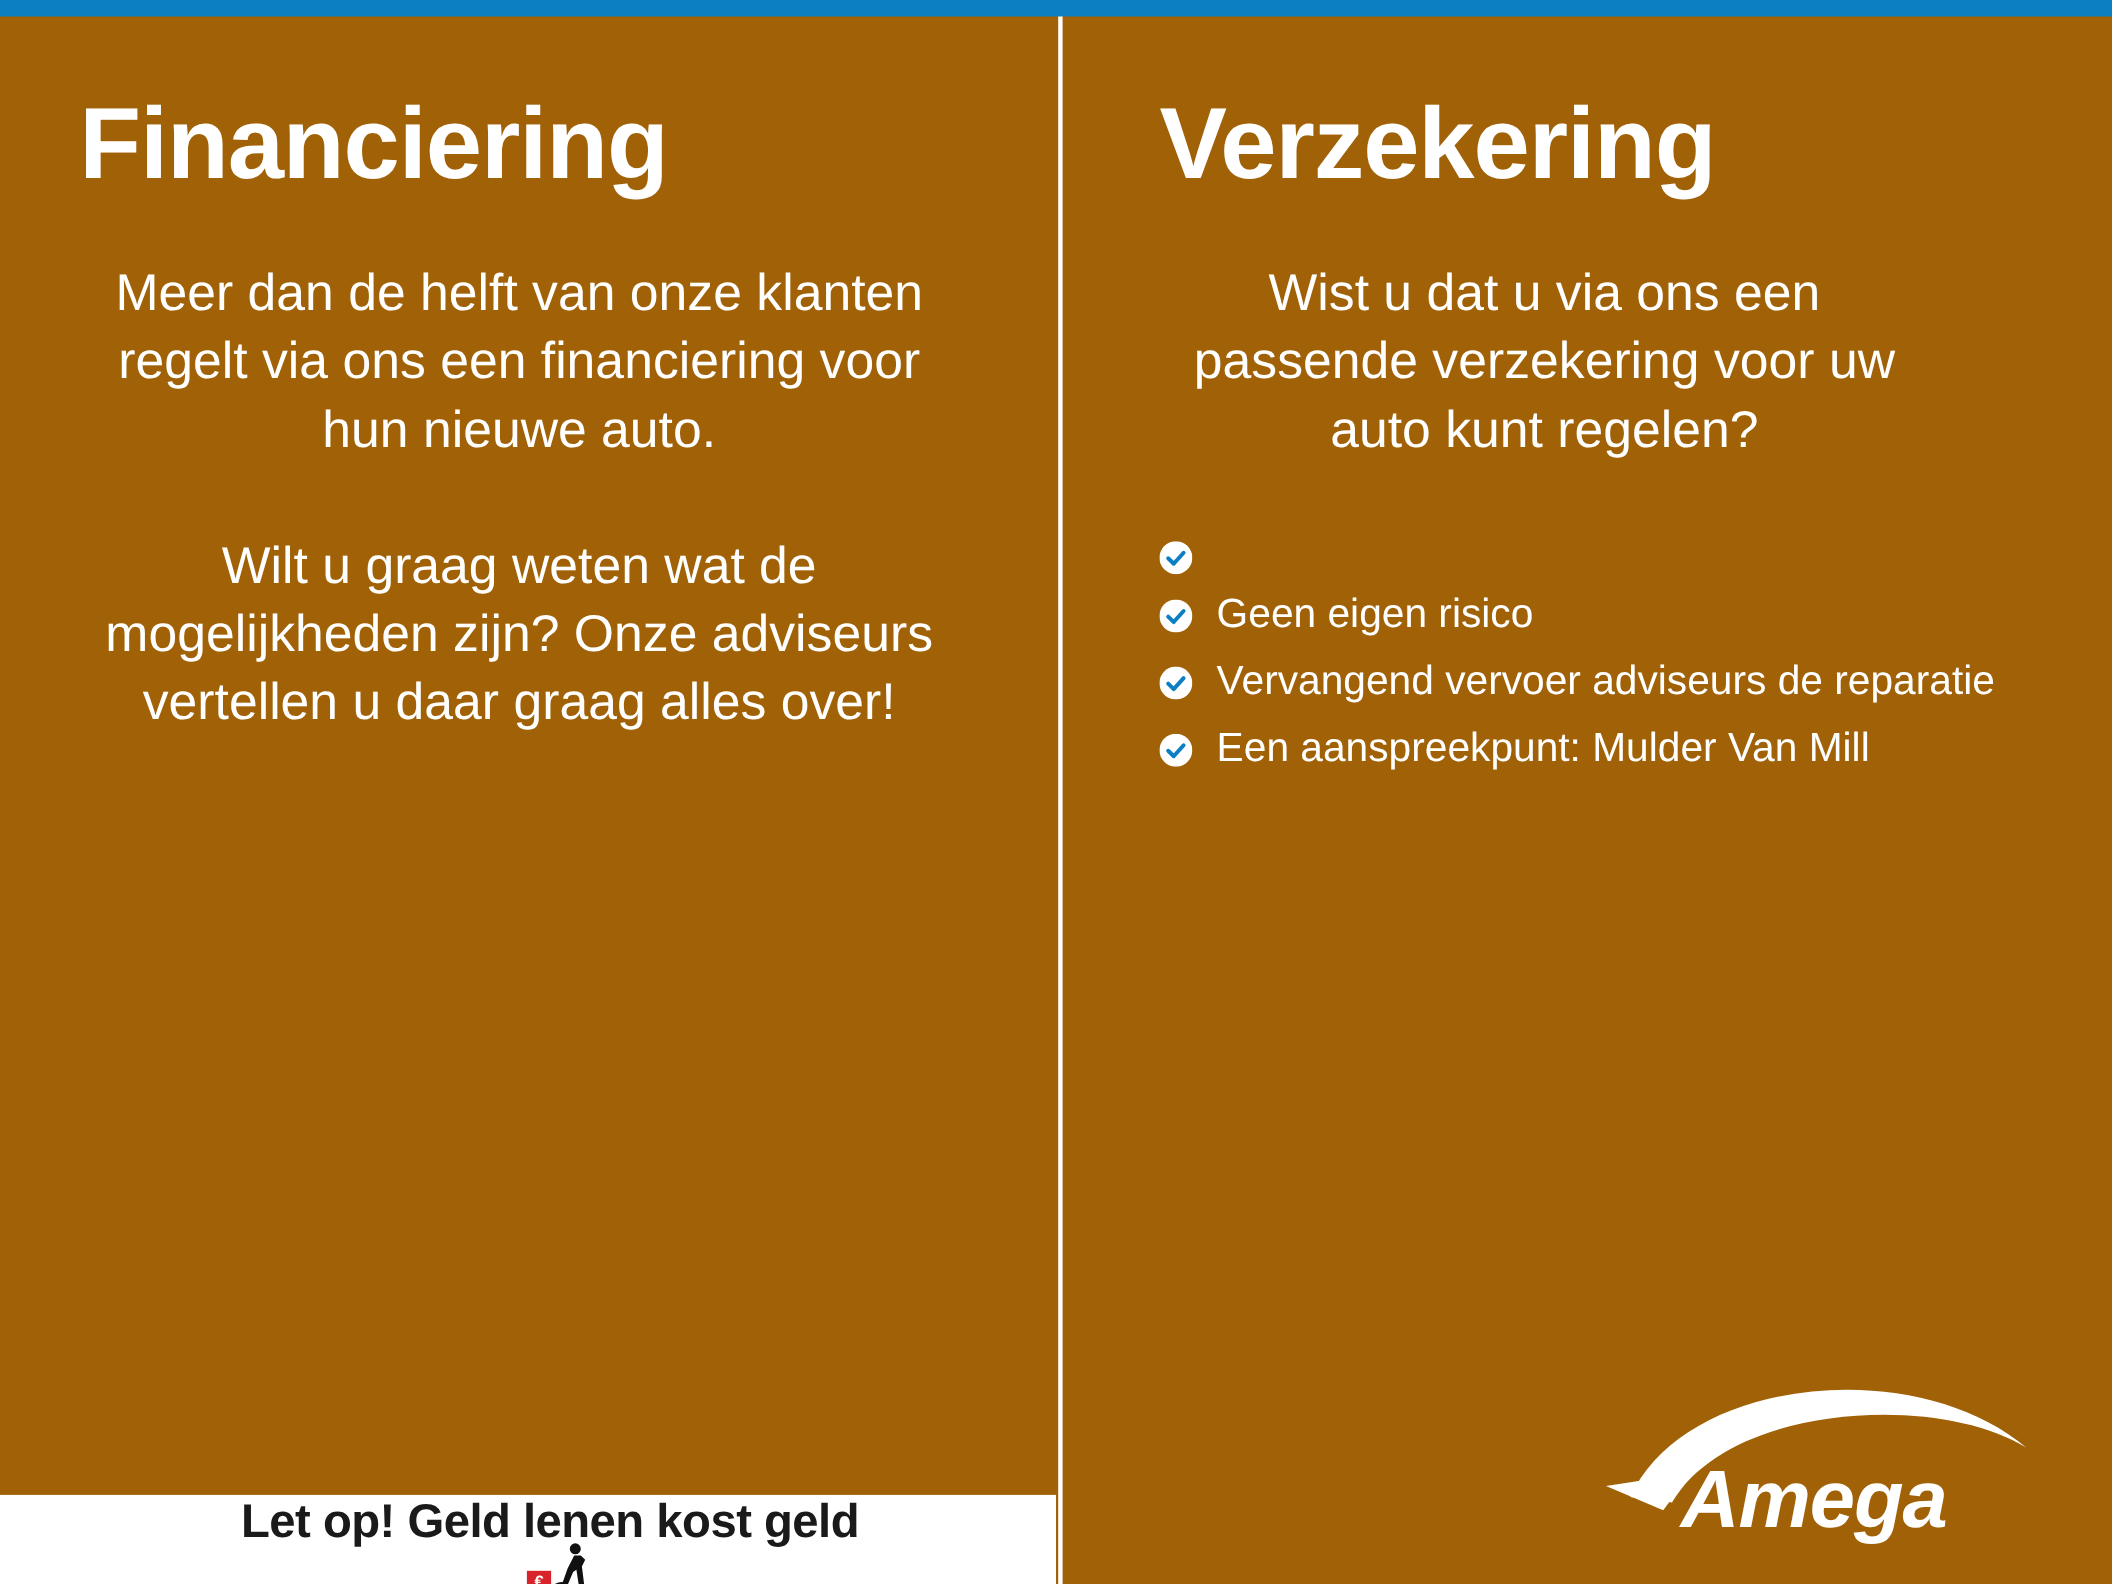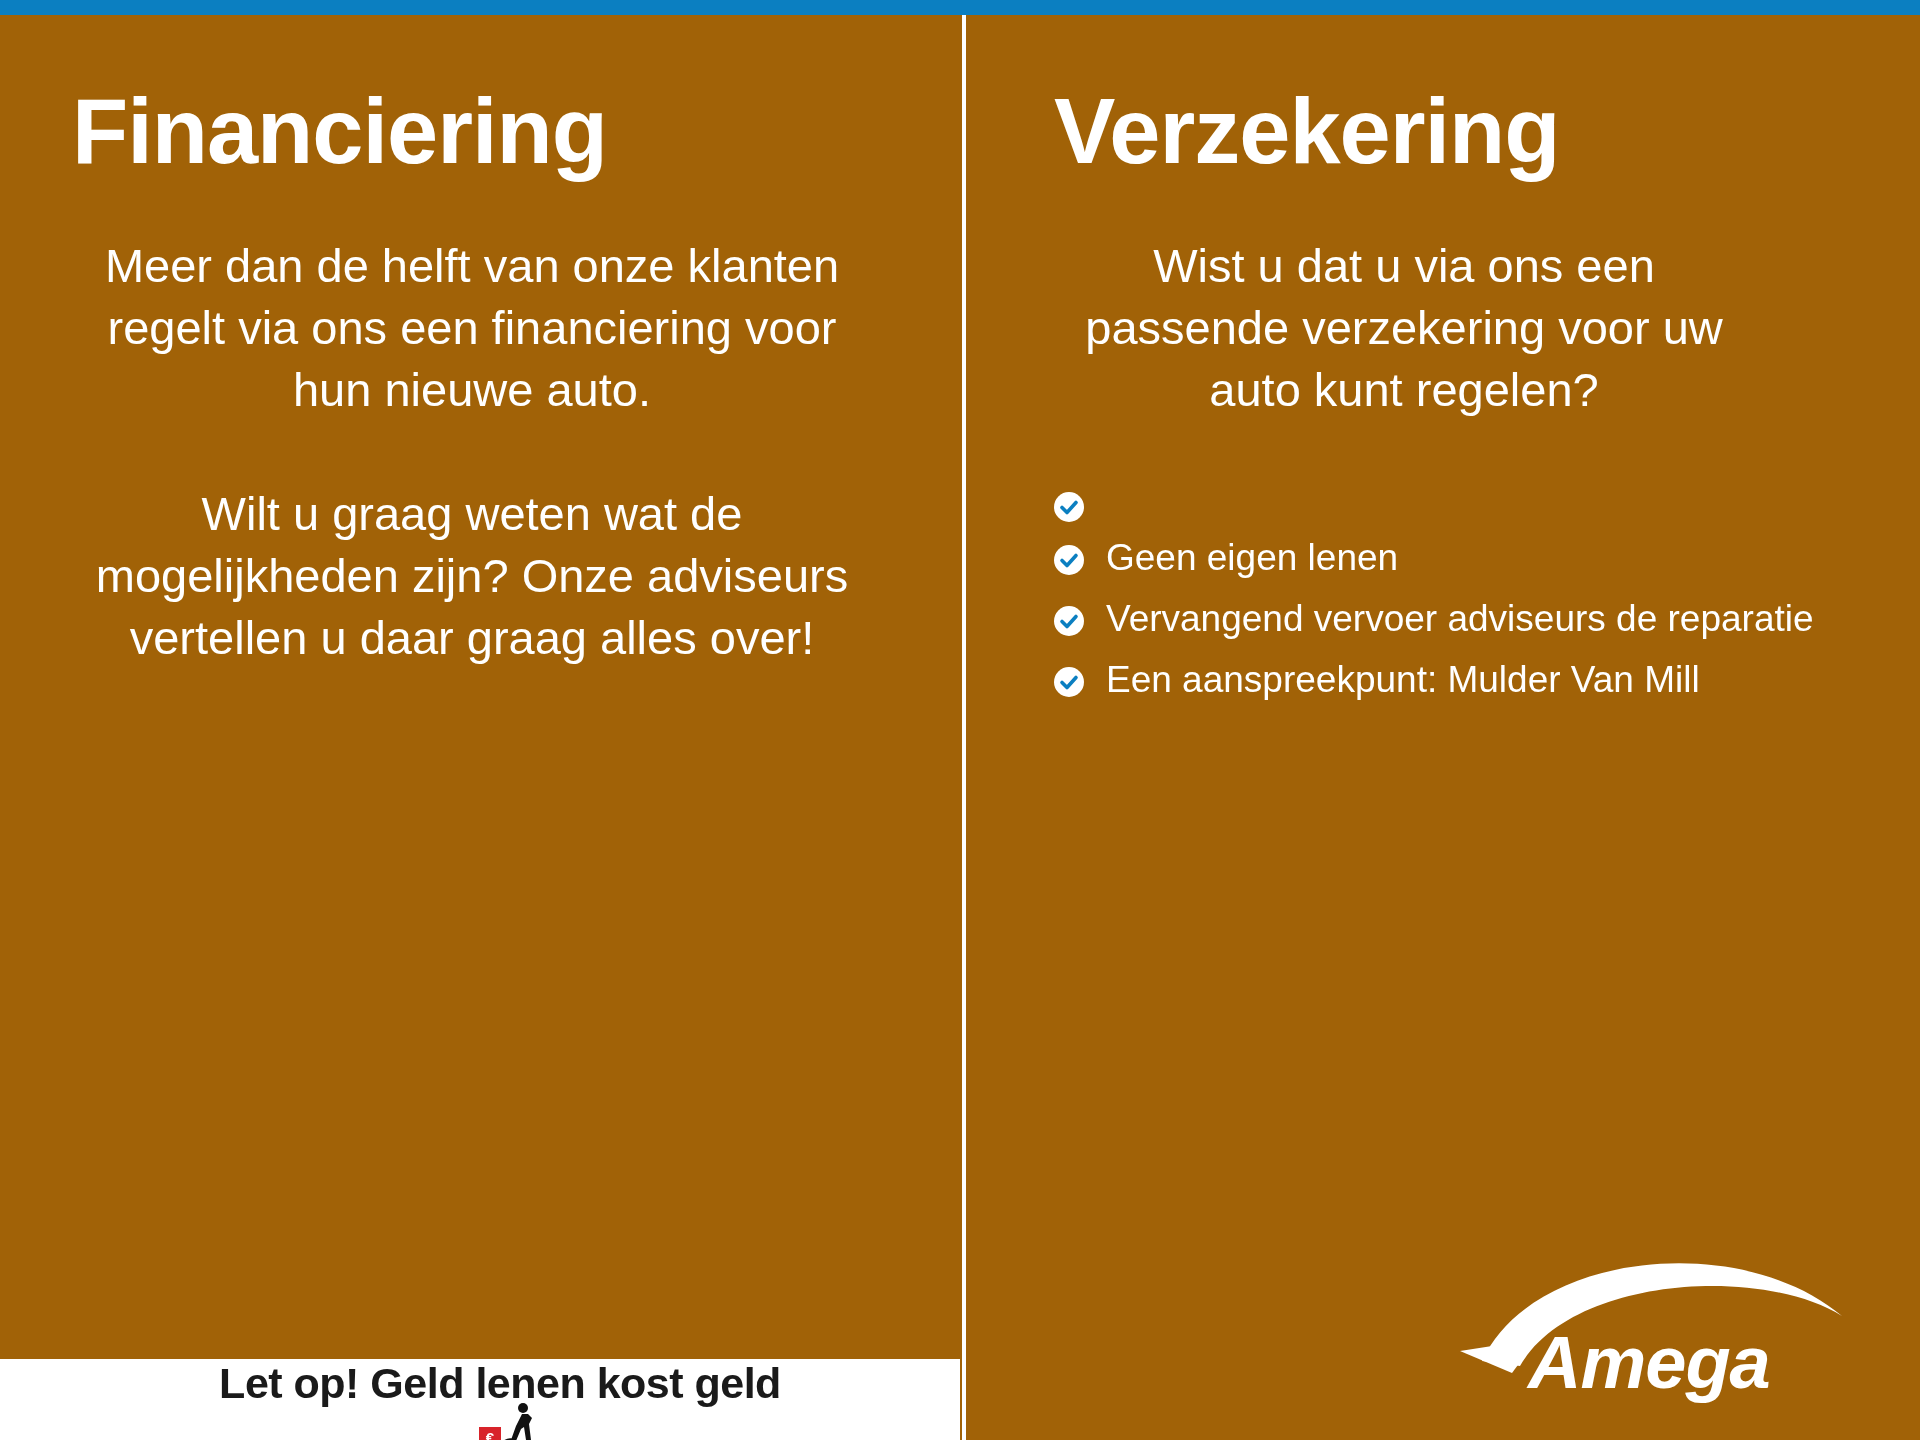--- a/index.html
+++ b/index.html
@@ -161,21 +161,21 @@
             </svg>
         </span>
       </li>
       <li>
         <span class="check-icon">
           <svg width="30" height="30" viewBox="0 0 30 30">
               <circle cx="15" cy="15" r="15" fill="#ffffff"></circle>
               <path d="M8 15.5 l5 5 l9 -10" stroke="#0b7fc1" stroke-width="3.6" fill="none" stroke-linecap="round" stroke-linejoin="round"></path>
             </svg>
         </span>
-        <span class="bullet-text">Geen eigen lenen</span>
+        <span class="bullet-text">Geen eigen risico</span>
       </li>
       <li>
         <span class="check-icon">
           <svg width="30" height="30" viewBox="0 0 30 30">
               <circle cx="15" cy="15" r="15" fill="#ffffff"></circle>
               <path d="M8 15.5 l5 5 l9 -10" stroke="#0b7fc1" stroke-width="3.6" fill="none" stroke-linecap="round" stroke-linejoin="round"></path>
             </svg>
         </span>
         <span class="bullet-text">Vervangend vervoer adviseurs de reparatie</span>
       </li>

